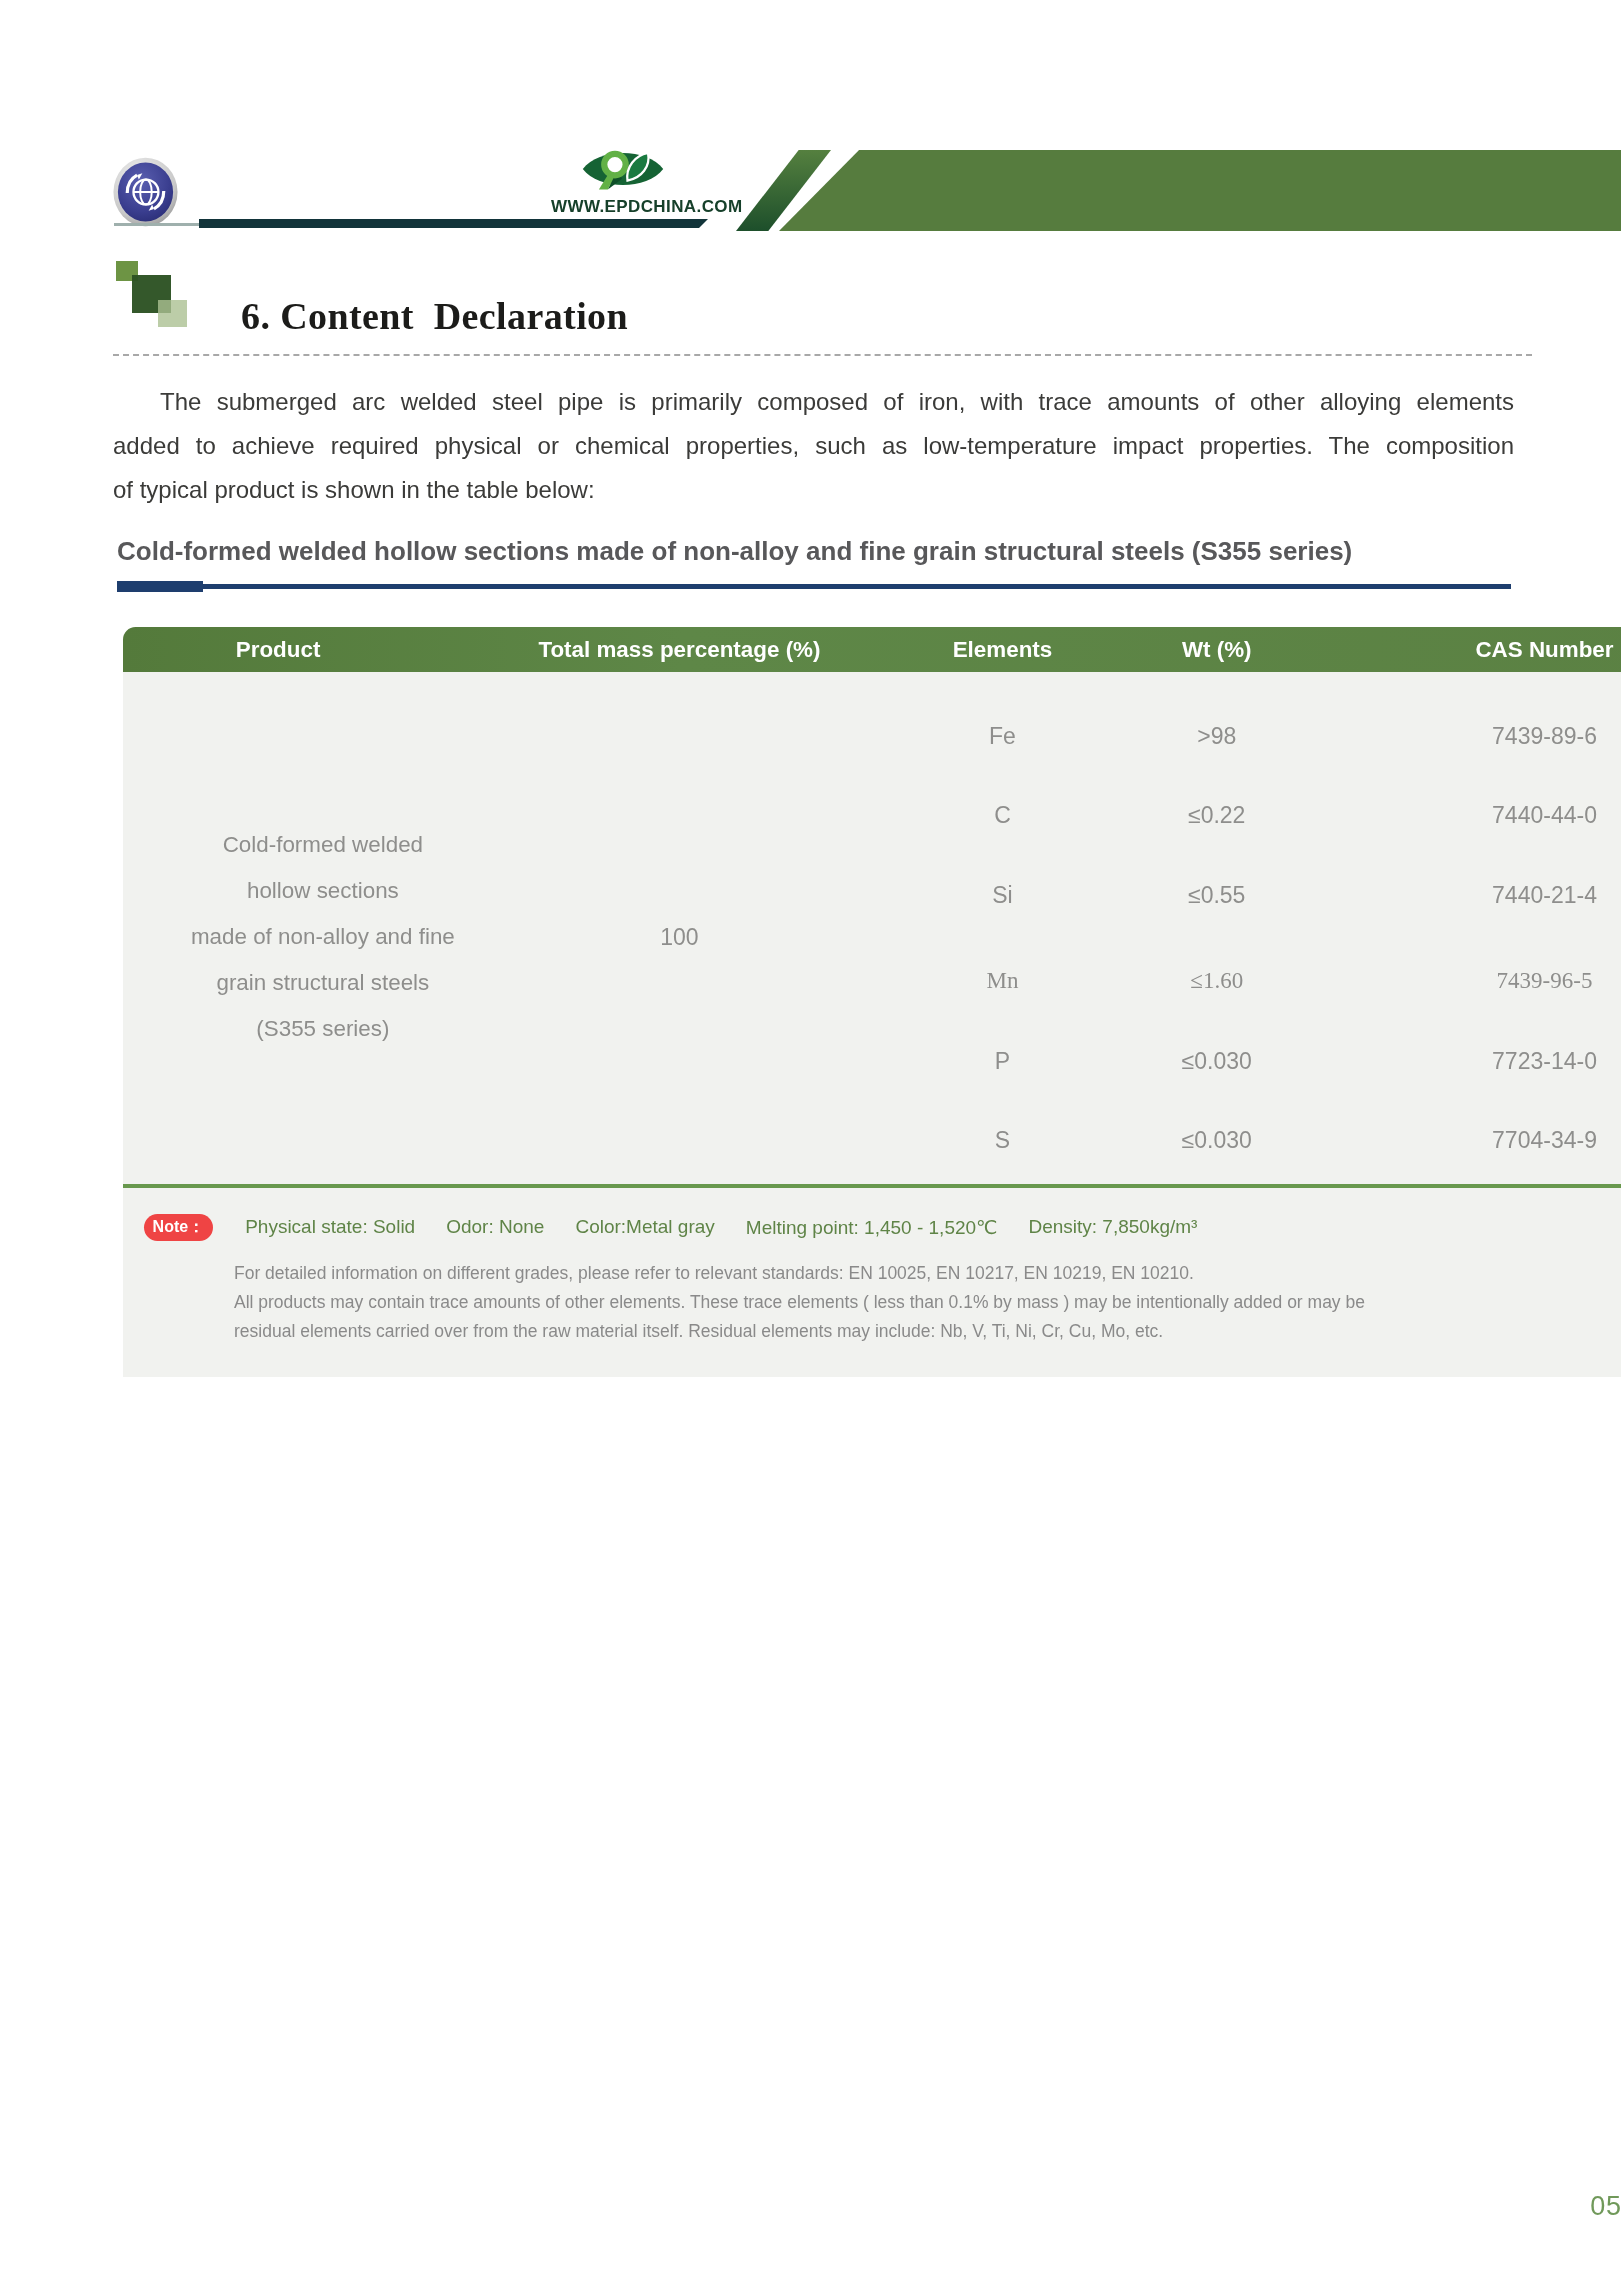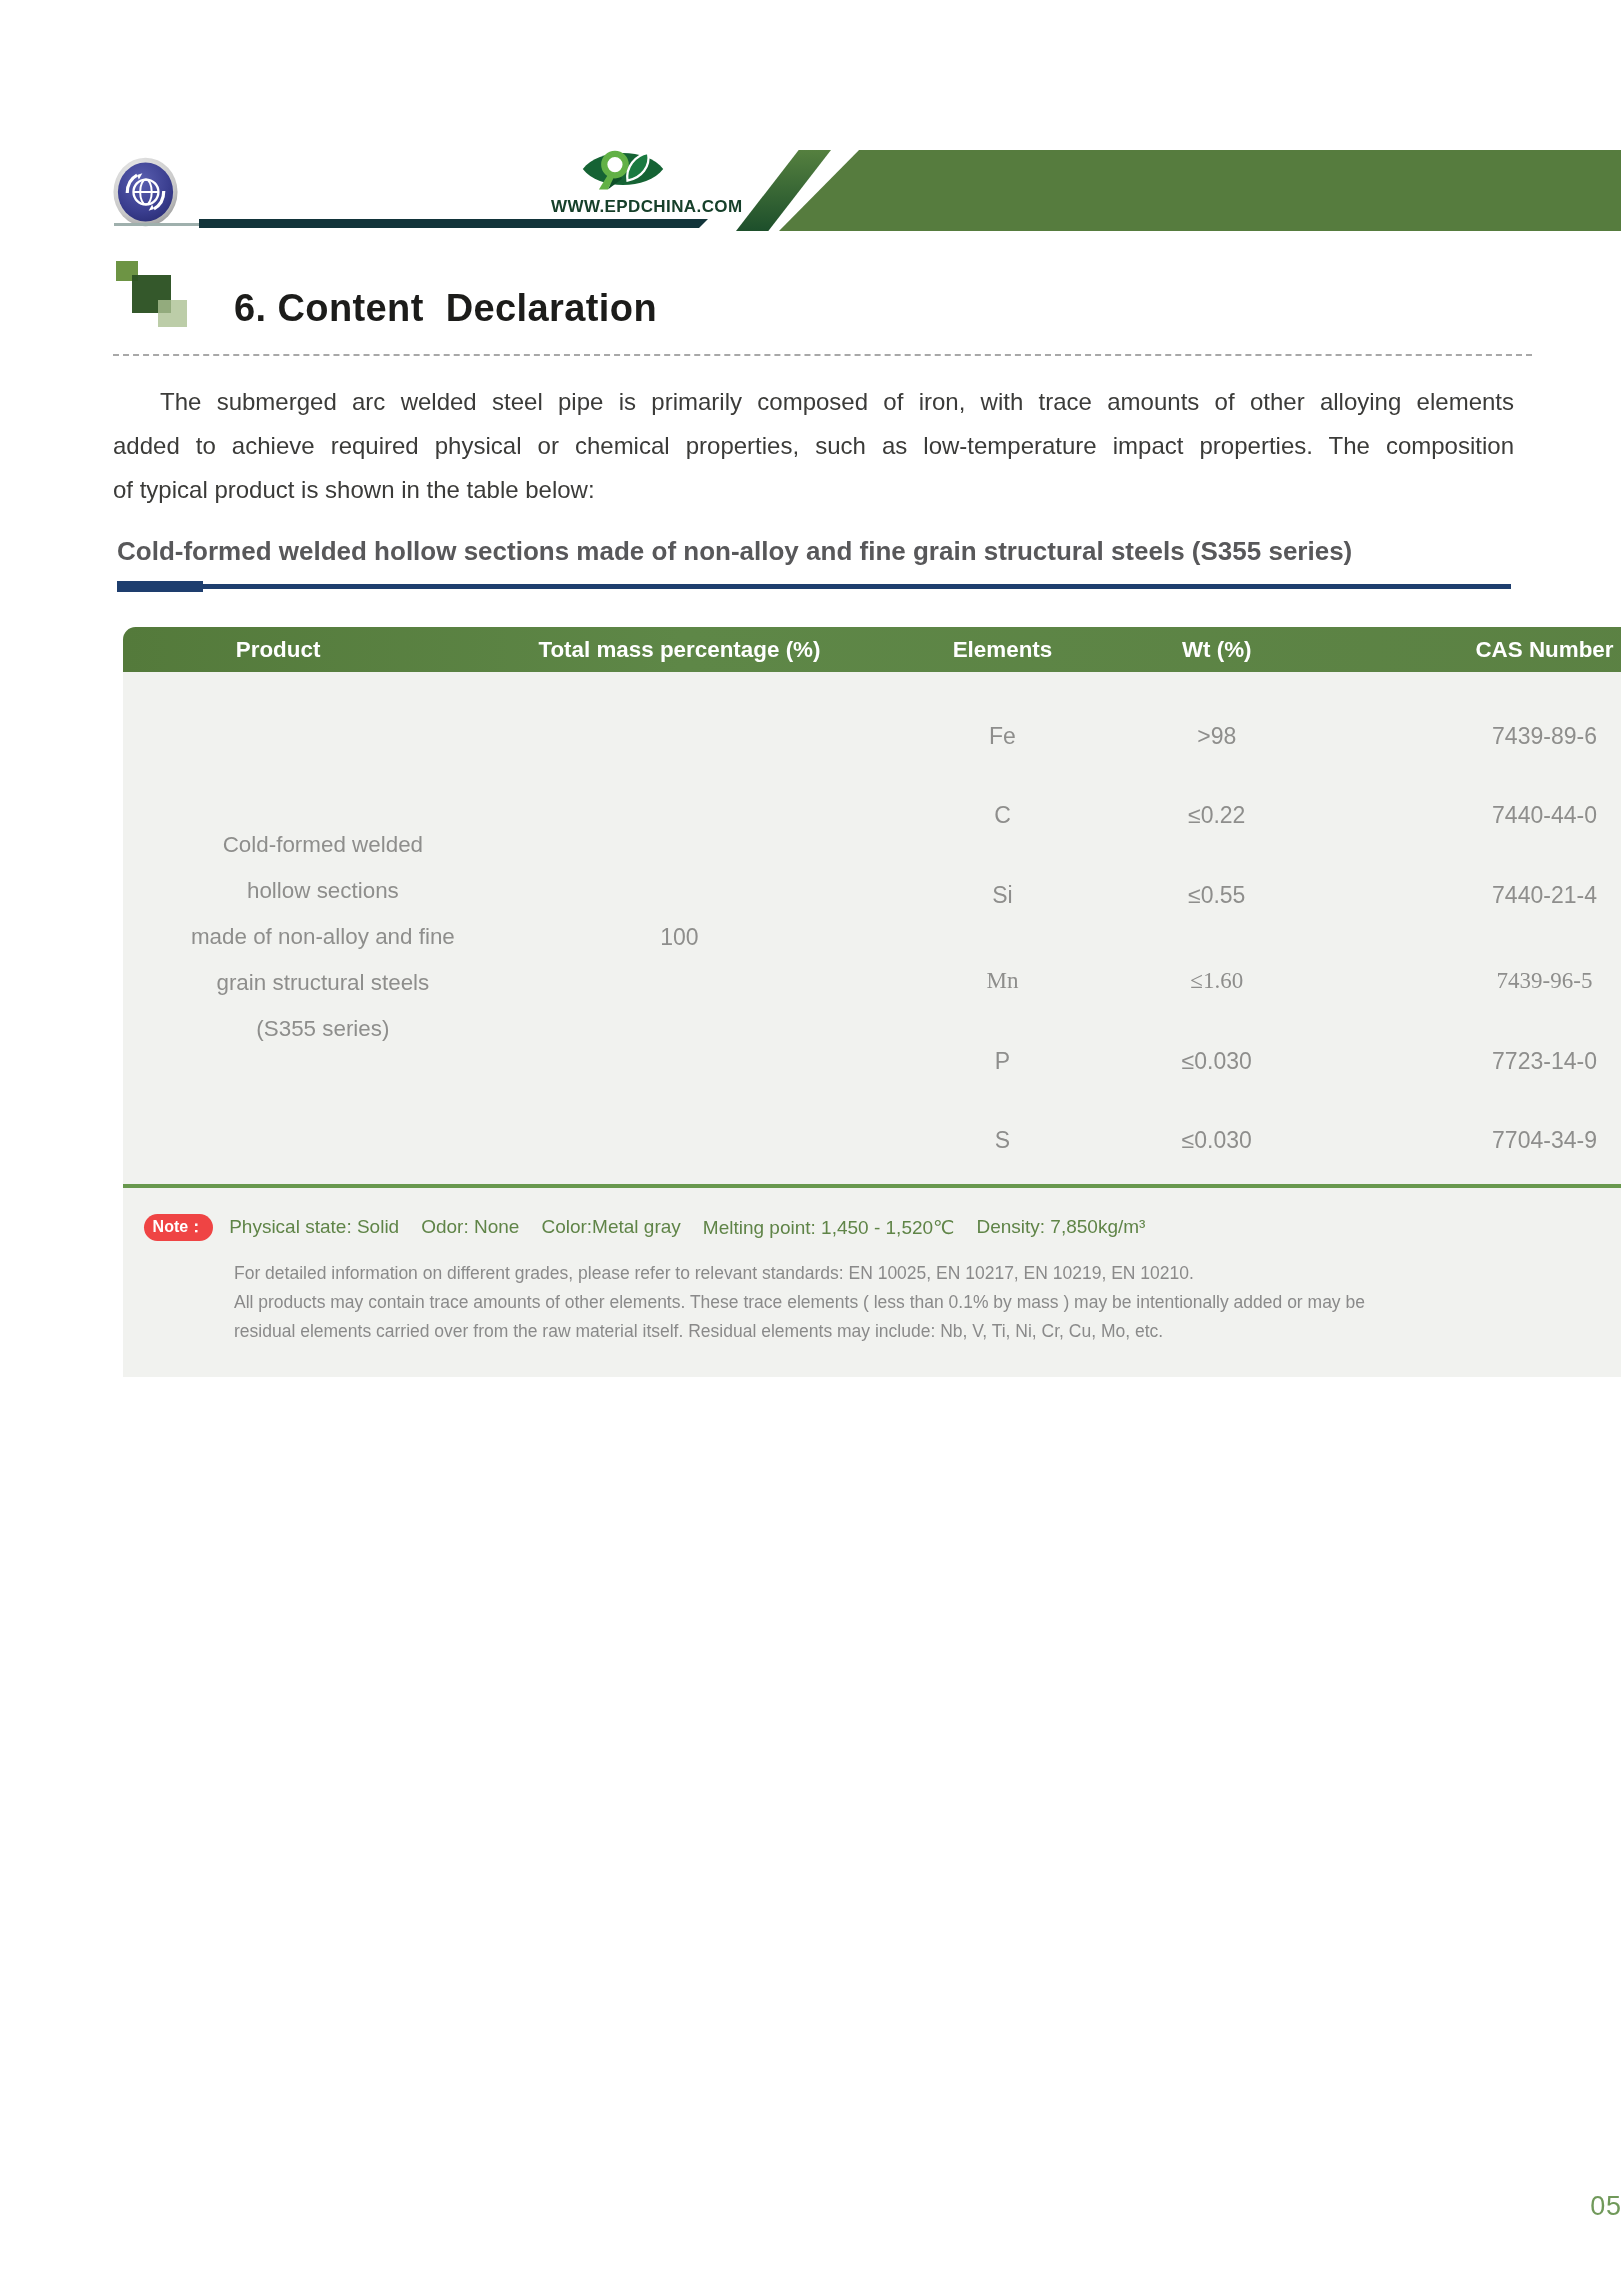--- a/index.html
+++ b/index.html
@@ -52,21 +52,21 @@
   .product-block{position:absolute;left:12.5%;top:150px;transform:translateX(-50%);text-align:center;
                  color:#8e8e8c;font-size:22.4px;line-height:46px;white-space:nowrap;}
   .mass-val{top:249px;}
   .green-divider{position:absolute;left:0;top:512px;width:100%;height:3.6px;background:#68984d;}
 
   
   .note-row{position:absolute;left:20.6px;top:542px;display:flex;align-items:center;}
   .note-pill{min-width:65px;height:27px;border-radius:13.4px;background:#ef4444;color:#ffffff;
              font-size:16px;font-weight:bold;display:flex;align-items:center;justify-content:center;
              padding:0 9px;box-sizing:border-box;}
-  .note-specs{margin-left:16px;display:flex;gap:22px;color:#5f8447;font-size:19px;white-space:nowrap;}
+  .note-specs{margin-left:32px;display:flex;gap:31px;color:#5f8447;font-size:19px;white-space:nowrap;}
   .note-lines{position:absolute;left:111px;top:587px;color:#8a8a8a;font-size:17.5px;line-height:29px;
               white-space:nowrap;}
 
   
   .page-num{position:absolute;left:0;top:2191px;width:100%;text-align:right;
             font-size:27px;color:#70995a;letter-spacing:0.9px;}
 </style>
 </head>
 <body>
 
@@ -110,21 +110,21 @@
     </svg>
     <div class="epd-url">WWW.EPDCHINA.COM</div>
   </div>
 
   <div class="stripe-thin"></div>
   <div class="stripe-bar"></div>
 
   <div class="sq sq1"></div>
   <div class="sq sq2"></div>
   <div class="sq sq3"></div>
-  <h1 class="sec-title" style="margin:4px;">6. Content  Declaration</h1>
+  <h1 class="sec-title" style="margin:11px;font-family:Liberation Serif, serif;">6. Content  Declaration</h1>
   <div class="dashed-rule"></div>
 
   <div class="intro">
     <div class="jl l1">The submerged arc welded steel pipe is primarily composed of iron, with trace amounts of other alloying elements</div>
     <div class="jl">added to achieve required physical or chemical properties, such as low-temperature impact properties. The composition</div>
     <div>of typical product is shown in the table below:</div>
   </div>
 
   <div class="subtitle">Cold-formed welded hollow sections made of non-alloy and fine grain structural steels (S355 series)</div>
   <div class="sub-tab"></div>

